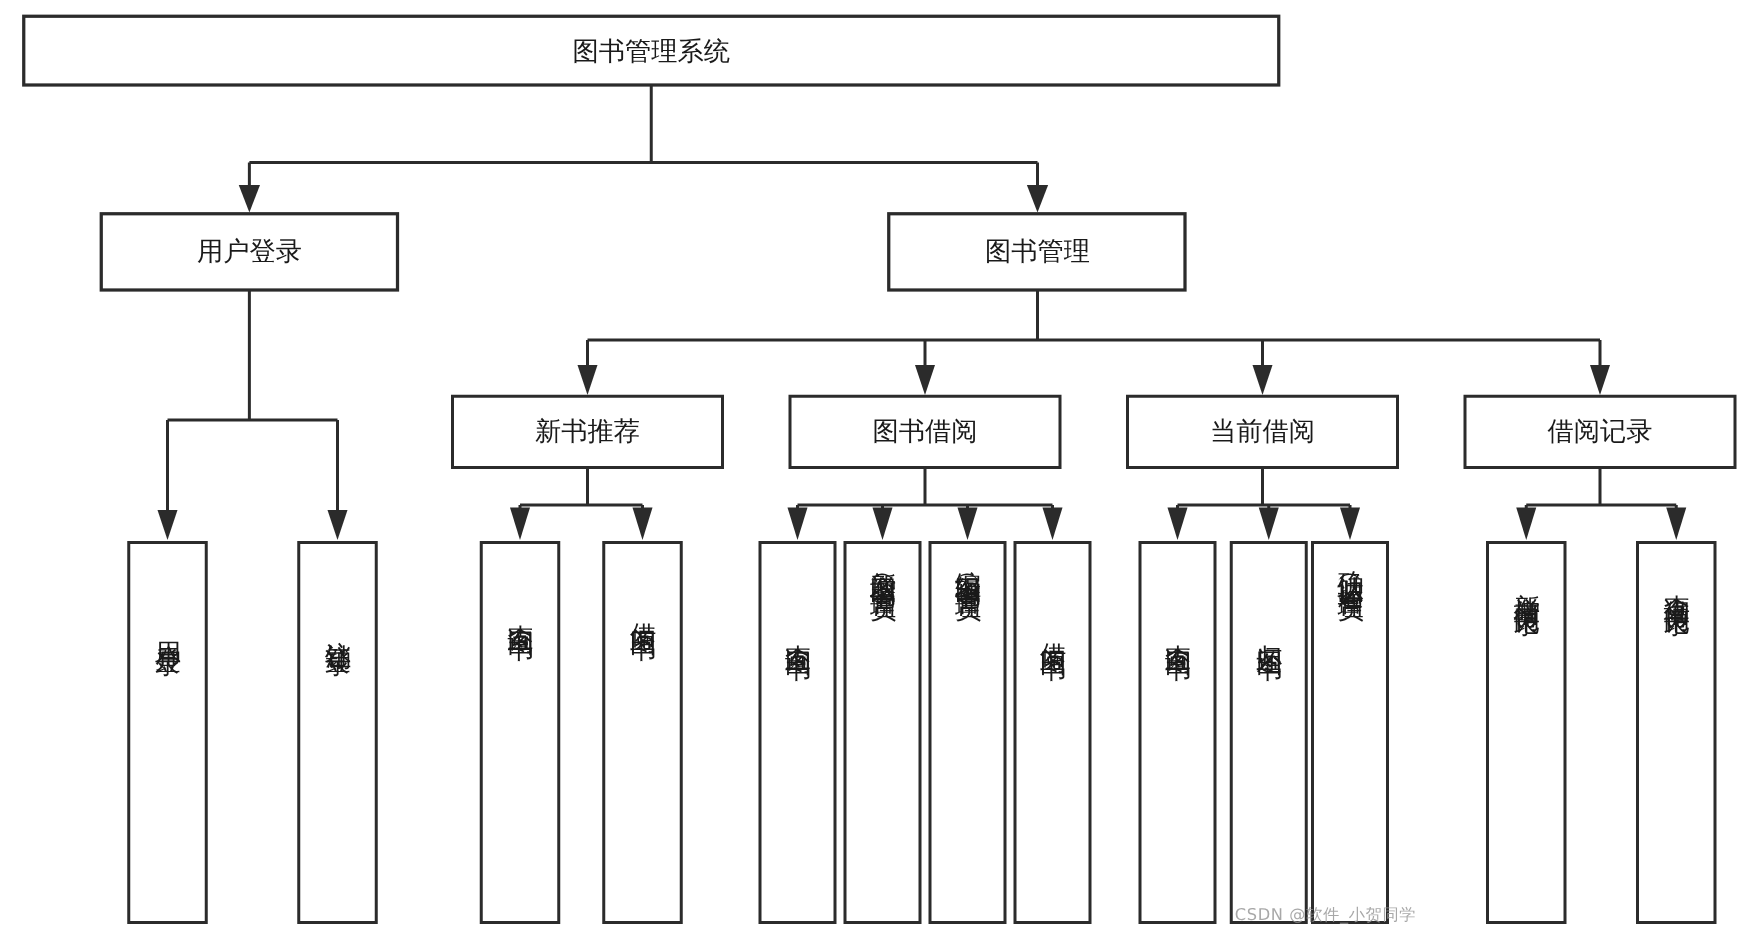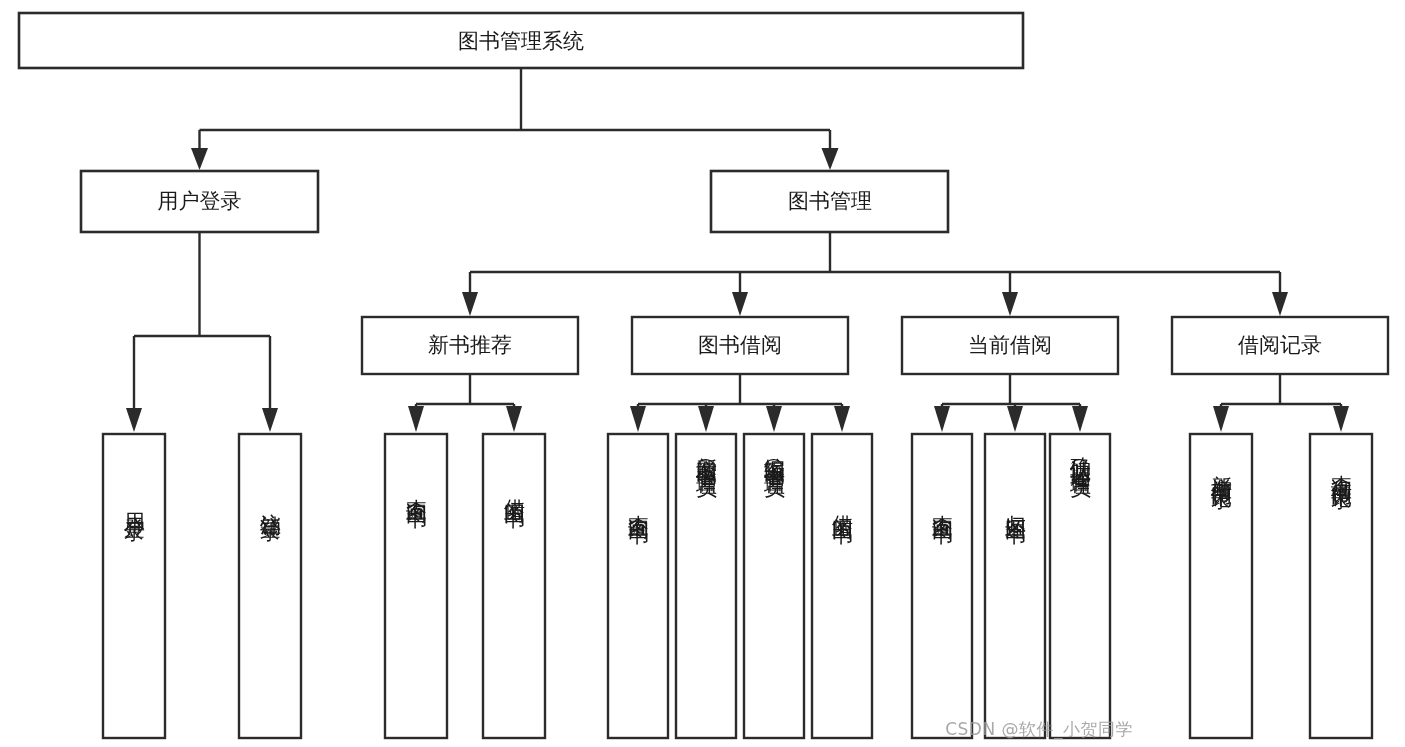--- a/index.html
+++ b/index.html
@@ -68,21 +68,21 @@
     color: #1a1a1a;
     letter-spacing: 3px;
     line-height: 1;
     white-space: nowrap;
   }
   .watermark {
     position: absolute;
     right: 12px;
     bottom: 6px;
     font-family: "DejaVu Sans", "Liberation Sans", sans-serif;
-    font-size: 17px;
+    font-size: 13px;
     color: #9a9a9a;
     opacity: 0.85;
     white-space: nowrap;
     letter-spacing: 0.5px;
     margin-left: 28px;
   }
 </style>
 </head>
 <body>
 

